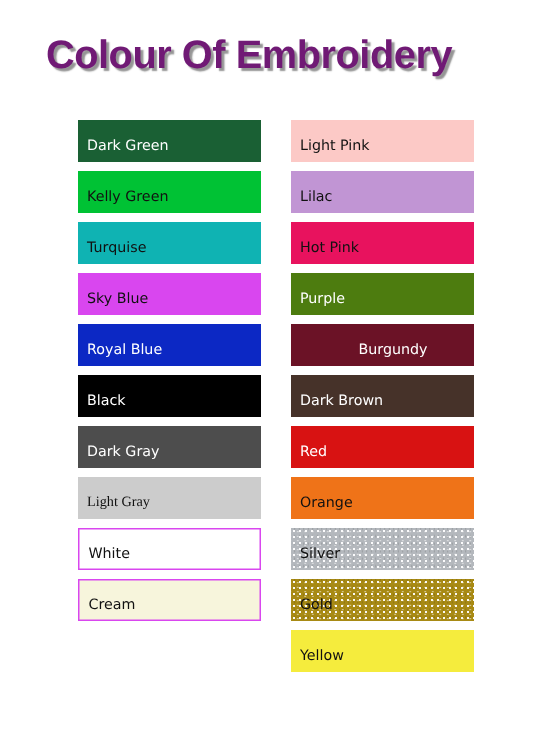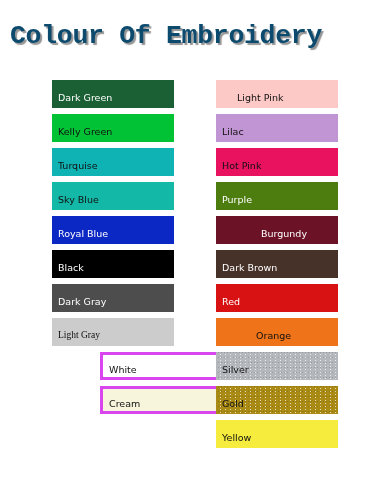--- a/index.html
+++ b/index.html
@@ -22,23 +22,23 @@
   }
   .title {
     position: absolute;
     top: 21px;
     left: 0;
     width: 332px;
     text-align: center;
     font-size: 26.5px;
     font-weight: bold;
     letter-spacing: -0.3px;
-    color: #0c4a6e;
+    color: #701a75;
     text-shadow: 2px 2px 1px rgba(0,0,0,0.42);
-    font-family: Liberation Mono, monospace;
+    font-family: Liberation Sans, sans-serif;
     white-space: nowrap;
   }
   .grid {
     position: absolute;
     top: 80px;
     left: 52px;
     width: 264px;
     display: flex;
     gap: 20px;
   }
@@ -61,22 +61,21 @@
     position: relative;
     z-index: 2;
     font-size: 9.5px;
     line-height: 1;
     padding-left: 6px;
     padding-top: 7px;
     font-family: "DejaVu Sans", sans-serif;
     white-space: nowrap;
   }
   .swatch.bordered {
-    border: 3px solid #d946ef;
-    margin-left: 48px;
+    border: 1px solid #d946ef;
   }
   .tex {
     position: absolute;
     inset: 0;
     z-index: 1;
     pointer-events: none;
   }
   .tex-metal {
     background-image:
       radial-gradient(rgba(255,255,255,0.95) 0.6px, transparent 0.7px),
@@ -95,21 +94,21 @@
     <div class="col">
         <div class="swatch" style="background: rgb(26, 96, 52);">
           <span class="label" style="color: rgb(255, 255, 255);">Dark Green</span>
         </div>
         <div class="swatch" style="background: rgb(0, 194, 52);">
           <span class="label" style="color: rgb(17, 17, 17);">Kelly Green</span>
         </div>
         <div class="swatch" style="background: rgb(15, 179, 179);">
           <span class="label" style="color: rgb(17, 17, 17);">Turquise</span>
         </div>
-        <div class="swatch" style="background: #14b8a6;">
+        <div class="swatch" style="background: #d946ef;">
           <span class="label" style="color: rgb(17, 17, 17);">Sky Blue</span>
         </div>
         <div class="swatch" style="background: rgb(12, 40, 196);">
           <span class="label" style="color: rgb(255, 255, 255);">Royal Blue</span>
         </div>
         <div class="swatch" style="background: rgb(0, 0, 0);">
           <span class="label" style="color: rgb(255, 255, 255);">Black</span>
         </div>
         <div class="swatch" style="background: rgb(77, 77, 77);">
           <span class="label" style="color: rgb(255, 255, 255);">Dark Gray</span>
@@ -118,21 +117,21 @@
           <span class="label" style="color: rgb(17, 17, 17); font-family: Liberation Serif, serif;">Light Gray</span>
         </div>
         <div class="swatch bordered" style="background: rgb(255, 255, 255);">
           <span class="label" style="color: rgb(17, 17, 17);">White</span>
         </div>
         <div class="swatch bordered" style="background: rgb(247, 245, 220);">
           <span class="label" style="color: rgb(17, 17, 17);">Cream</span>
         </div>
       </div>
     <div class="col">
-        <div class="swatch" style="background: rgb(252, 201, 198); padding-left: 15px;">
+        <div class="swatch" style="background: rgb(252, 201, 198);">
           <span class="label" style="color: rgb(17, 17, 17);">Light Pink</span>
         </div>
         <div class="swatch" style="background: rgb(193, 149, 212);">
           <span class="label" style="color: rgb(17, 17, 17);">Lilac</span>
         </div>
         <div class="swatch" style="background: rgb(232, 18, 94);">
           <span class="label" style="color: rgb(17, 17, 17);">Hot Pink</span>
         </div>
         <div class="swatch" style="background: #4d7c0f;">
           <span class="label" style="color: rgb(255, 255, 255);">Purple</span>
@@ -140,21 +139,21 @@
         <div class="swatch" style="background: rgb(107, 18, 38);">
           <span class="label" style="color: rgb(255, 255, 255); padding-left: 45px;">Burgundy</span>
         </div>
         <div class="swatch" style="background: rgb(70, 50, 41);">
           <span class="label" style="color: rgb(255, 255, 255);">Dark Brown</span>
         </div>
         <div class="swatch" style="background: rgb(216, 18, 18);">
           <span class="label" style="color: rgb(255, 255, 255);">Red</span>
         </div>
         <div class="swatch" style="background: rgb(239, 115, 24);">
-          <span class="label" style="color: rgb(17, 17, 17); margin-left: 34px;">Orange</span>
+          <span class="label" style="color: rgb(17, 17, 17);">Orange</span>
         </div>
         <div class="swatch" style="background: rgb(180, 184, 189);">
           <span class="tex tex-metal"></span>
           <span class="label" style="color: rgb(17, 17, 17);">Silver</span>
         </div>
         <div class="swatch" style="background: rgb(168, 138, 20);">
           <span class="tex tex-metal"></span>
           <span class="label" style="color: rgb(17, 17, 17);">Gold</span>
         </div>
         <div class="swatch" style="background: rgb(245, 236, 61);">

